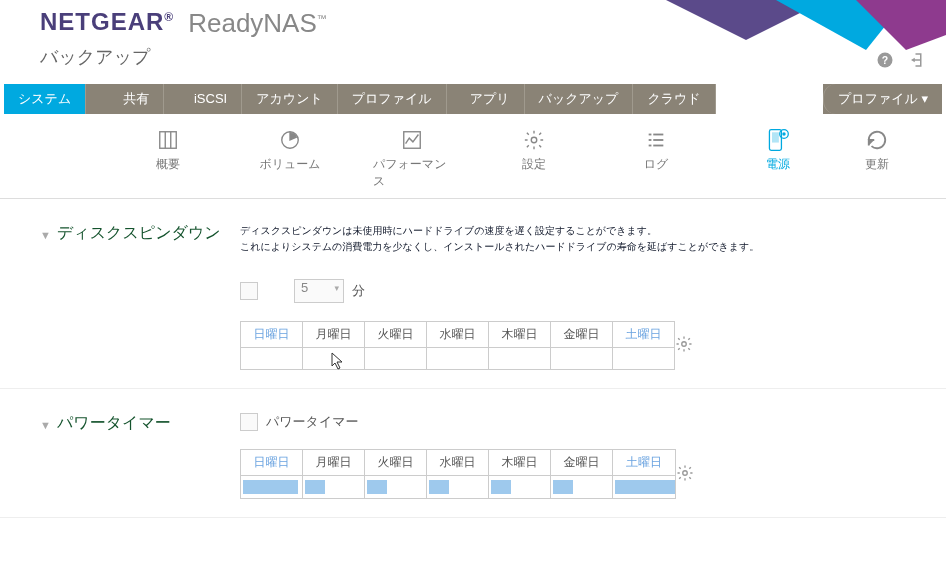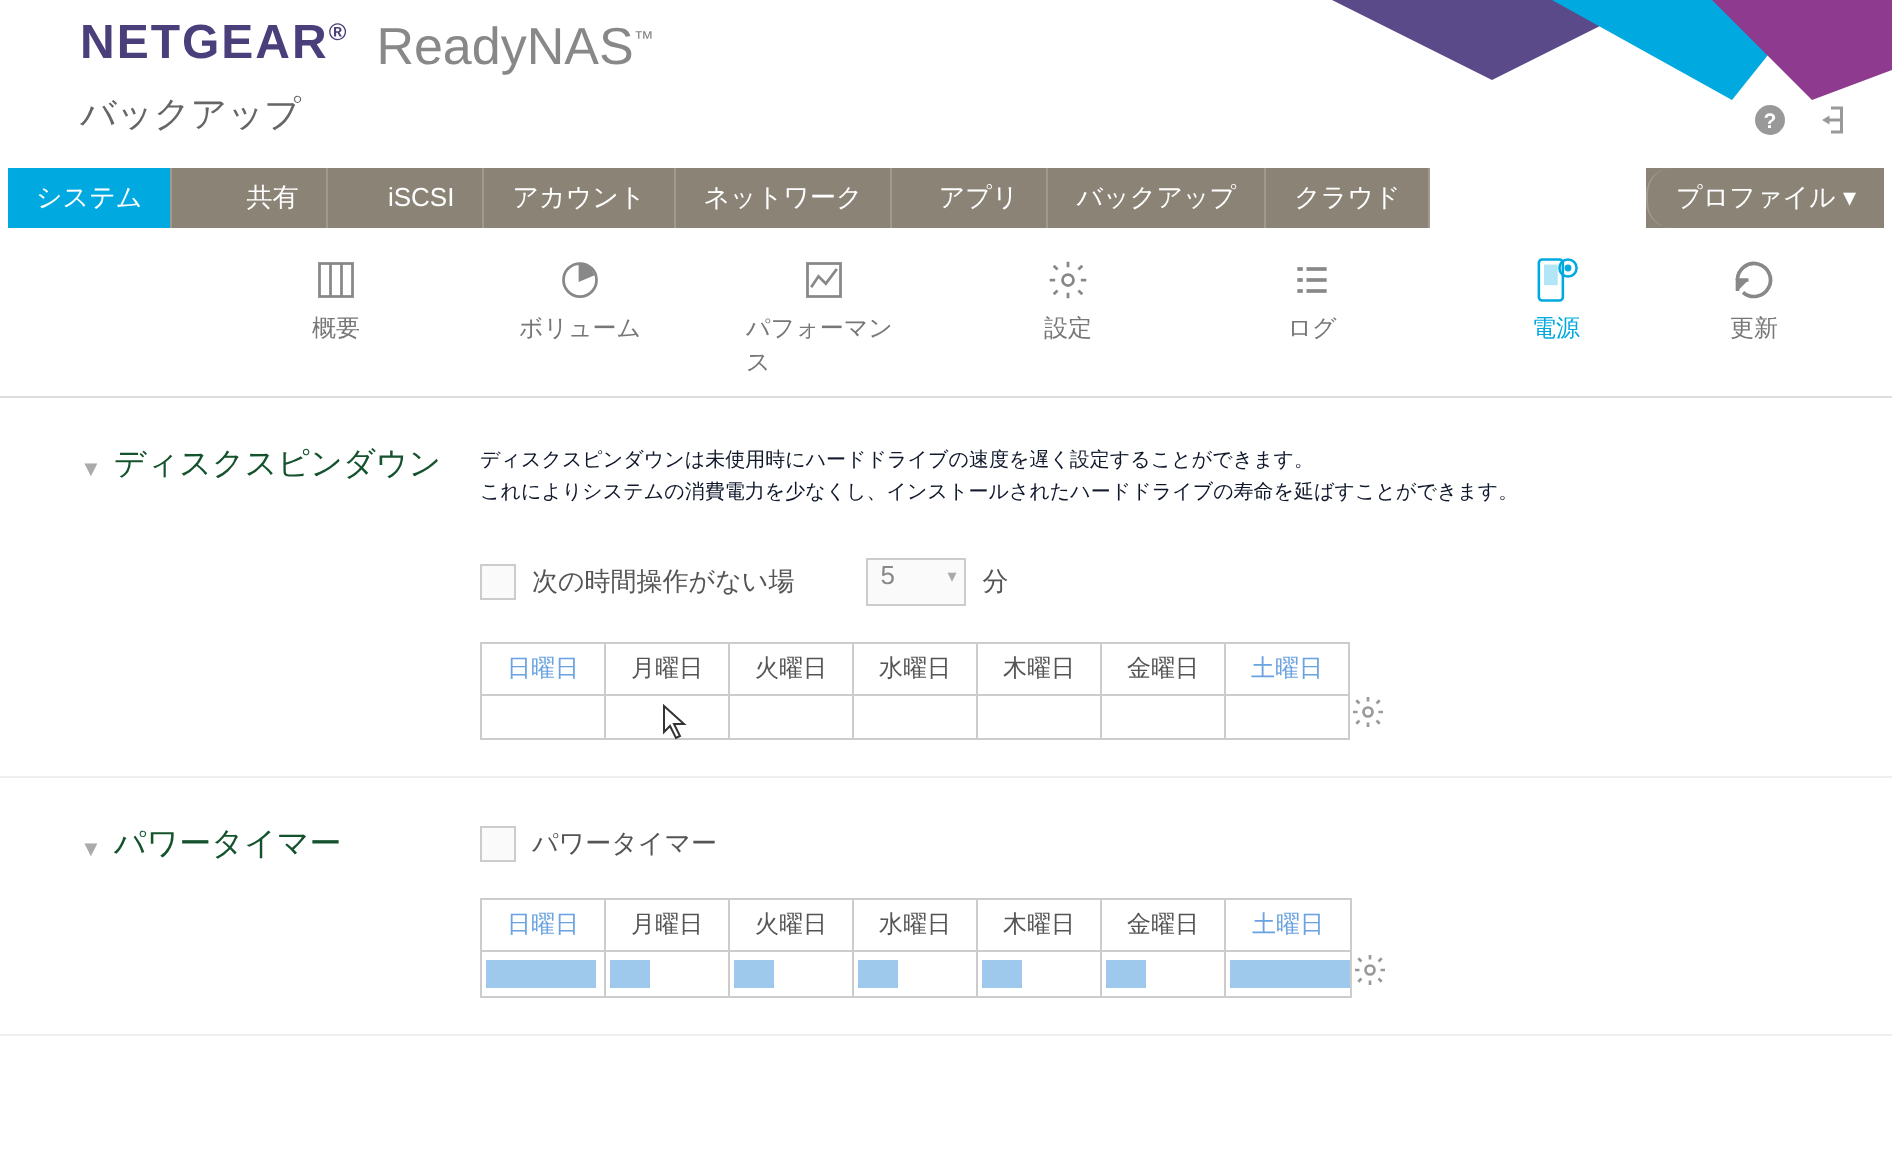--- a/index.html
+++ b/index.html
@@ -29,21 +29,21 @@
 .section { display: flex; padding: 24px 30px 18px 40px; border-bottom: 1px solid #eee; }
 .section-title-col { width: 200px; display: flex; align-items: flex-start; gap: 6px; }
 .section-title-col .chev { color: #aaa; font-size: 11px; margin-top: 6px; }
 .section-title { font-size: 16px; color: #14532d; font-weight: 300; line-height: 1.3; }
 .section-body { flex: 1; }
 .desc { color: #0f172a; line-height: 1.6; margin-bottom: 24px; font-size: 10px; }
 .checkbox-row { display: flex; align-items: center; gap: 8px; margin-bottom: 18px; }
 .cb { width: 18px; height: 18px; border: 1px solid #ccc; background: #fafafa; cursor: pointer; }
 .num-input { width: 50px; height: 24px; border: 1px solid #ccc; padding: 0 6px; color: #888; background: #fafafa; position: relative; }
 .num-input::after { content: "▾"; position: absolute; right: 4px; top: 3px; font-size: 9px; color: #aaa; }
-.day-row-wrap { display: flex; align-items: flex-end; gap: 0; }
+.day-row-wrap { display: flex; align-items: center; gap: 0; }
 .day-table { border: 1px solid #ccc; border-collapse: collapse; }
 .day-table td { border: 1px solid #ccc; width: 62px; height: 26px; text-align: center; font-size: 12px; color: #555; cursor: pointer; vertical-align: middle; }
 .day-table td.weekend { color: #6aa3e0; }
 .day-table tr.bar-row td { height: 22px; padding: 0; }
 .bar { height: 14px; background: #9ec9ed; margin: 4px auto 4px 2px; }
 .gear-icon { color: #999; font-size: 18px; cursor: pointer; margin-top: 2px; }
 .cursor-arrow { position: relative; }
 .cursor-svg { position: absolute; left: 28px; top: 30px; }
 </style>
 </head>
@@ -75,21 +75,21 @@
         </svg>
     </span>
   </div>
 </div>
 
 <div class="nav">
   <div class="nav-item wide active">システム</div>
   <div class="nav-item wide">共有</div>
   <div class="nav-item wide">iSCSI</div>
   <div class="nav-item wide">アカウント</div>
-  <div class="nav-item wide">ネットワーク</div>
+  <div class="nav-item wide">プロファイル</div>
   <div class="nav-item wide">アプリ</div>
   <div class="nav-item wide">バックアップ</div>
   <div class="nav-item wide">クラウド</div>
   <div class="nav-spacer"></div>
   <div class="nav-item nav-right">プロファイル ▾</div>
 </div>
 
 <div class="subnav">
   <div class="subnav-item">
     <span class="icon">
@@ -168,21 +168,20 @@
     <span class="chev">▼</span>
     <div class="section-title">ディスクスピンダウン</div>
   </div>
   <div class="section-body">
     <div class="desc">
       <span>ディスクスピンダウンは未使用時にハードドライブの速度を遅く設定することができます。</span><br>
       <span>これによりシステムの消費電力を少なくし、インストールされたハードドライブの寿命を延ばすことができます。</span>
     </div>
     <div class="checkbox-row">
       <div class="cb"></div>
-      <span>次の時間操作がない場</span>
       <span style="width:20px"></span>
       <div class="num-input">5</div>
       <span>分</span>
     </div>
     <div class="day-row-wrap">
       <table class="day-table">
         <tbody>
             <tr>
           <td class="weekend cursor-arrow">日曜日</td>
           <td class="cursor-arrow"><span>月曜日</span>

